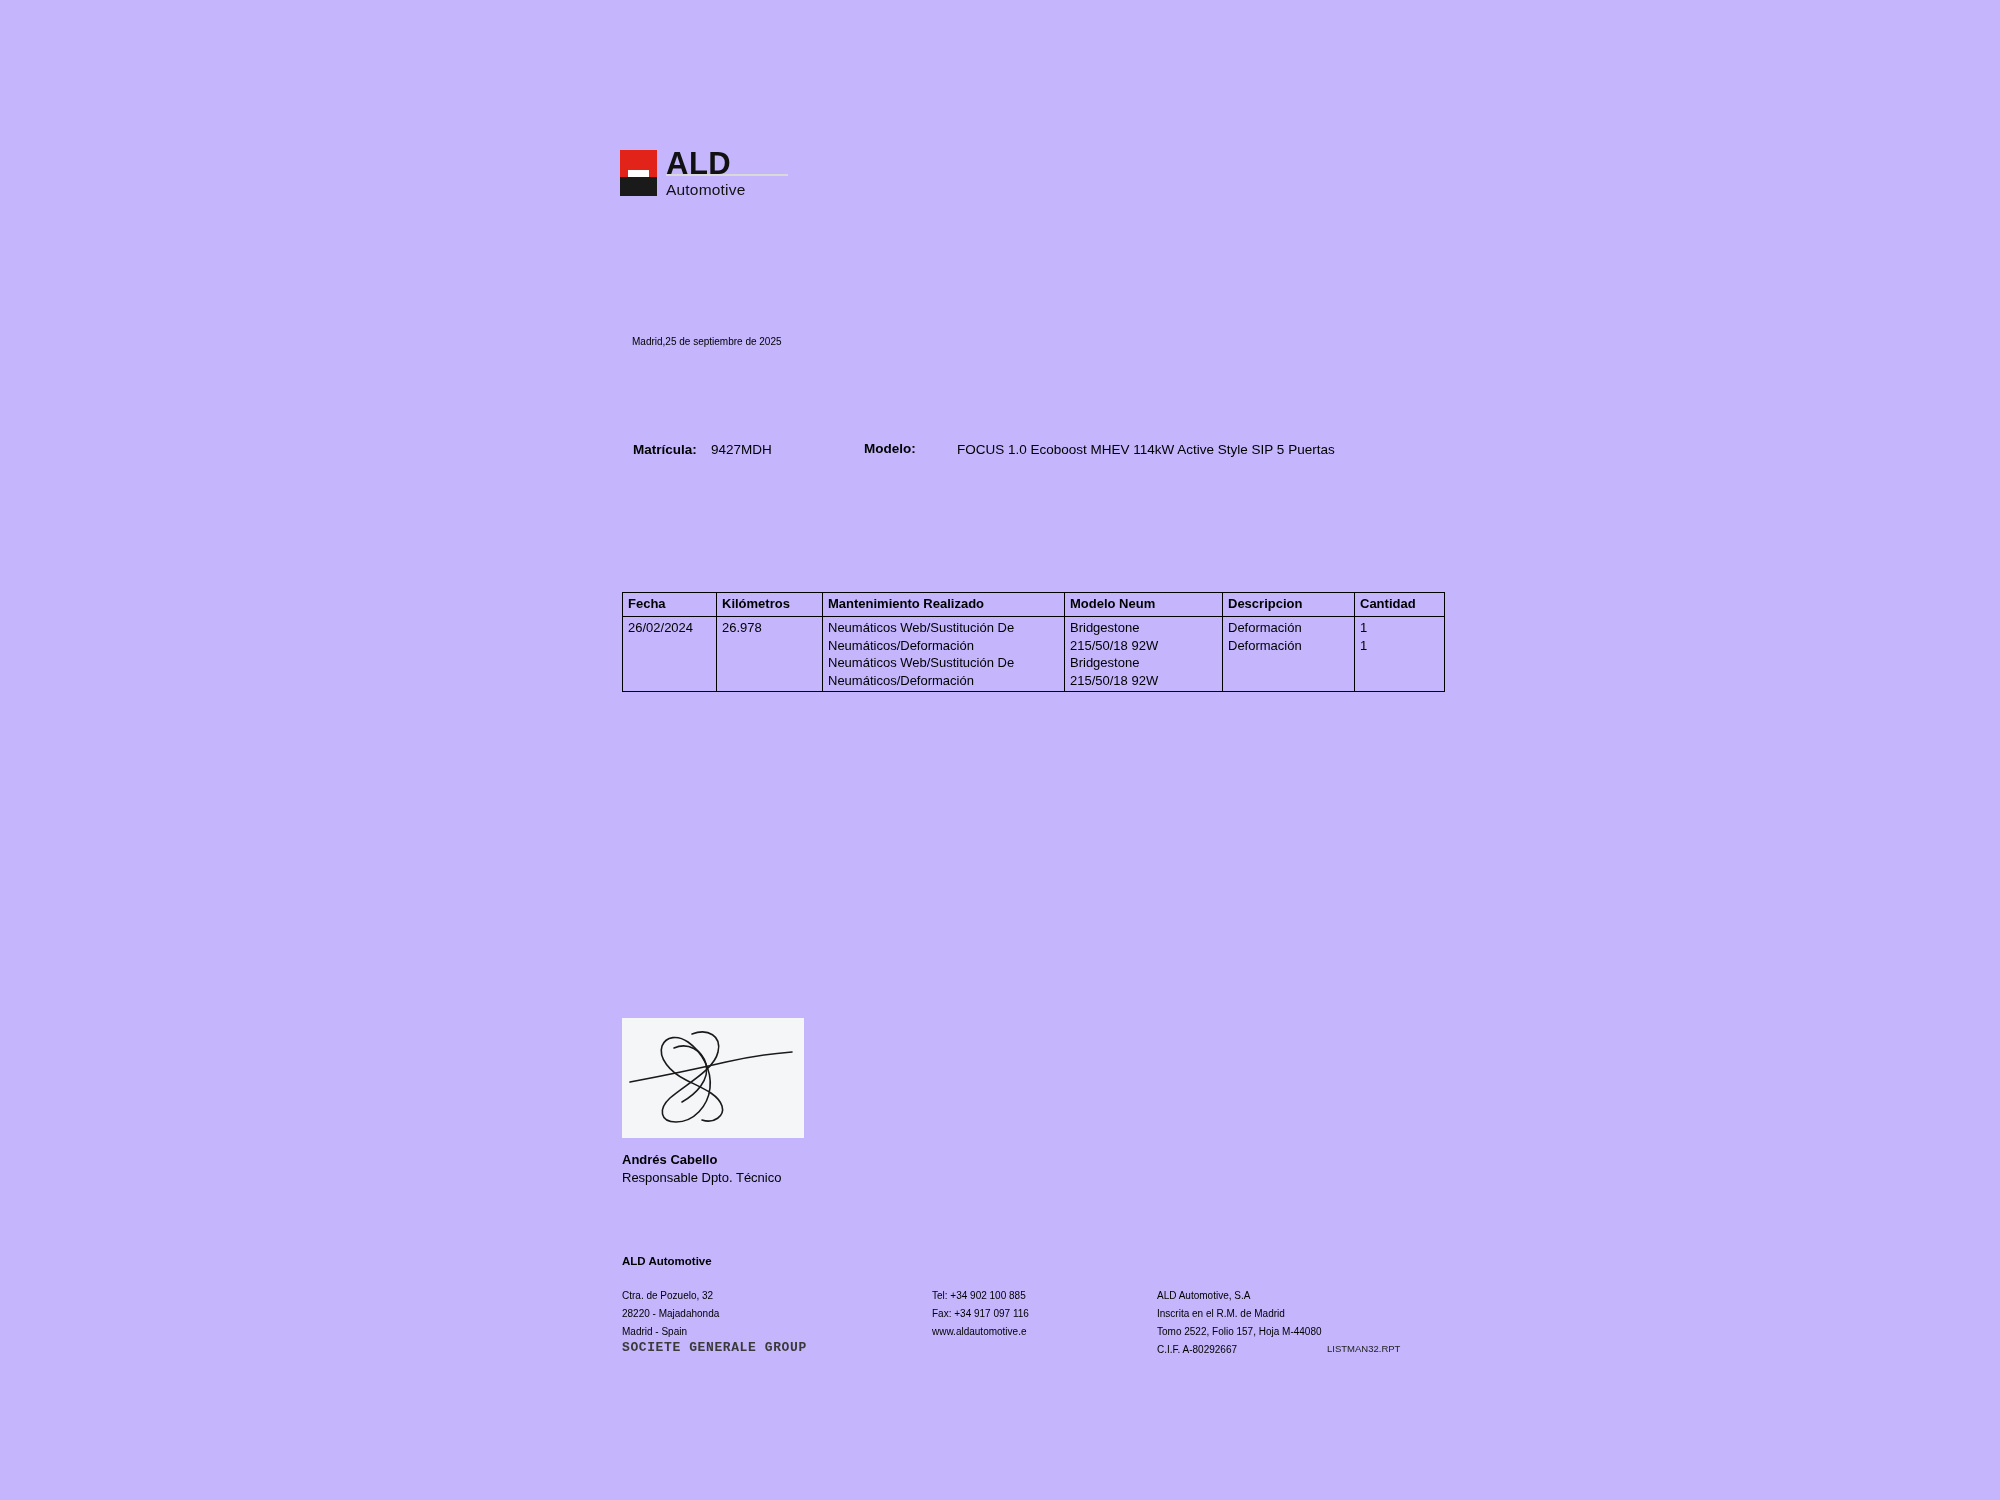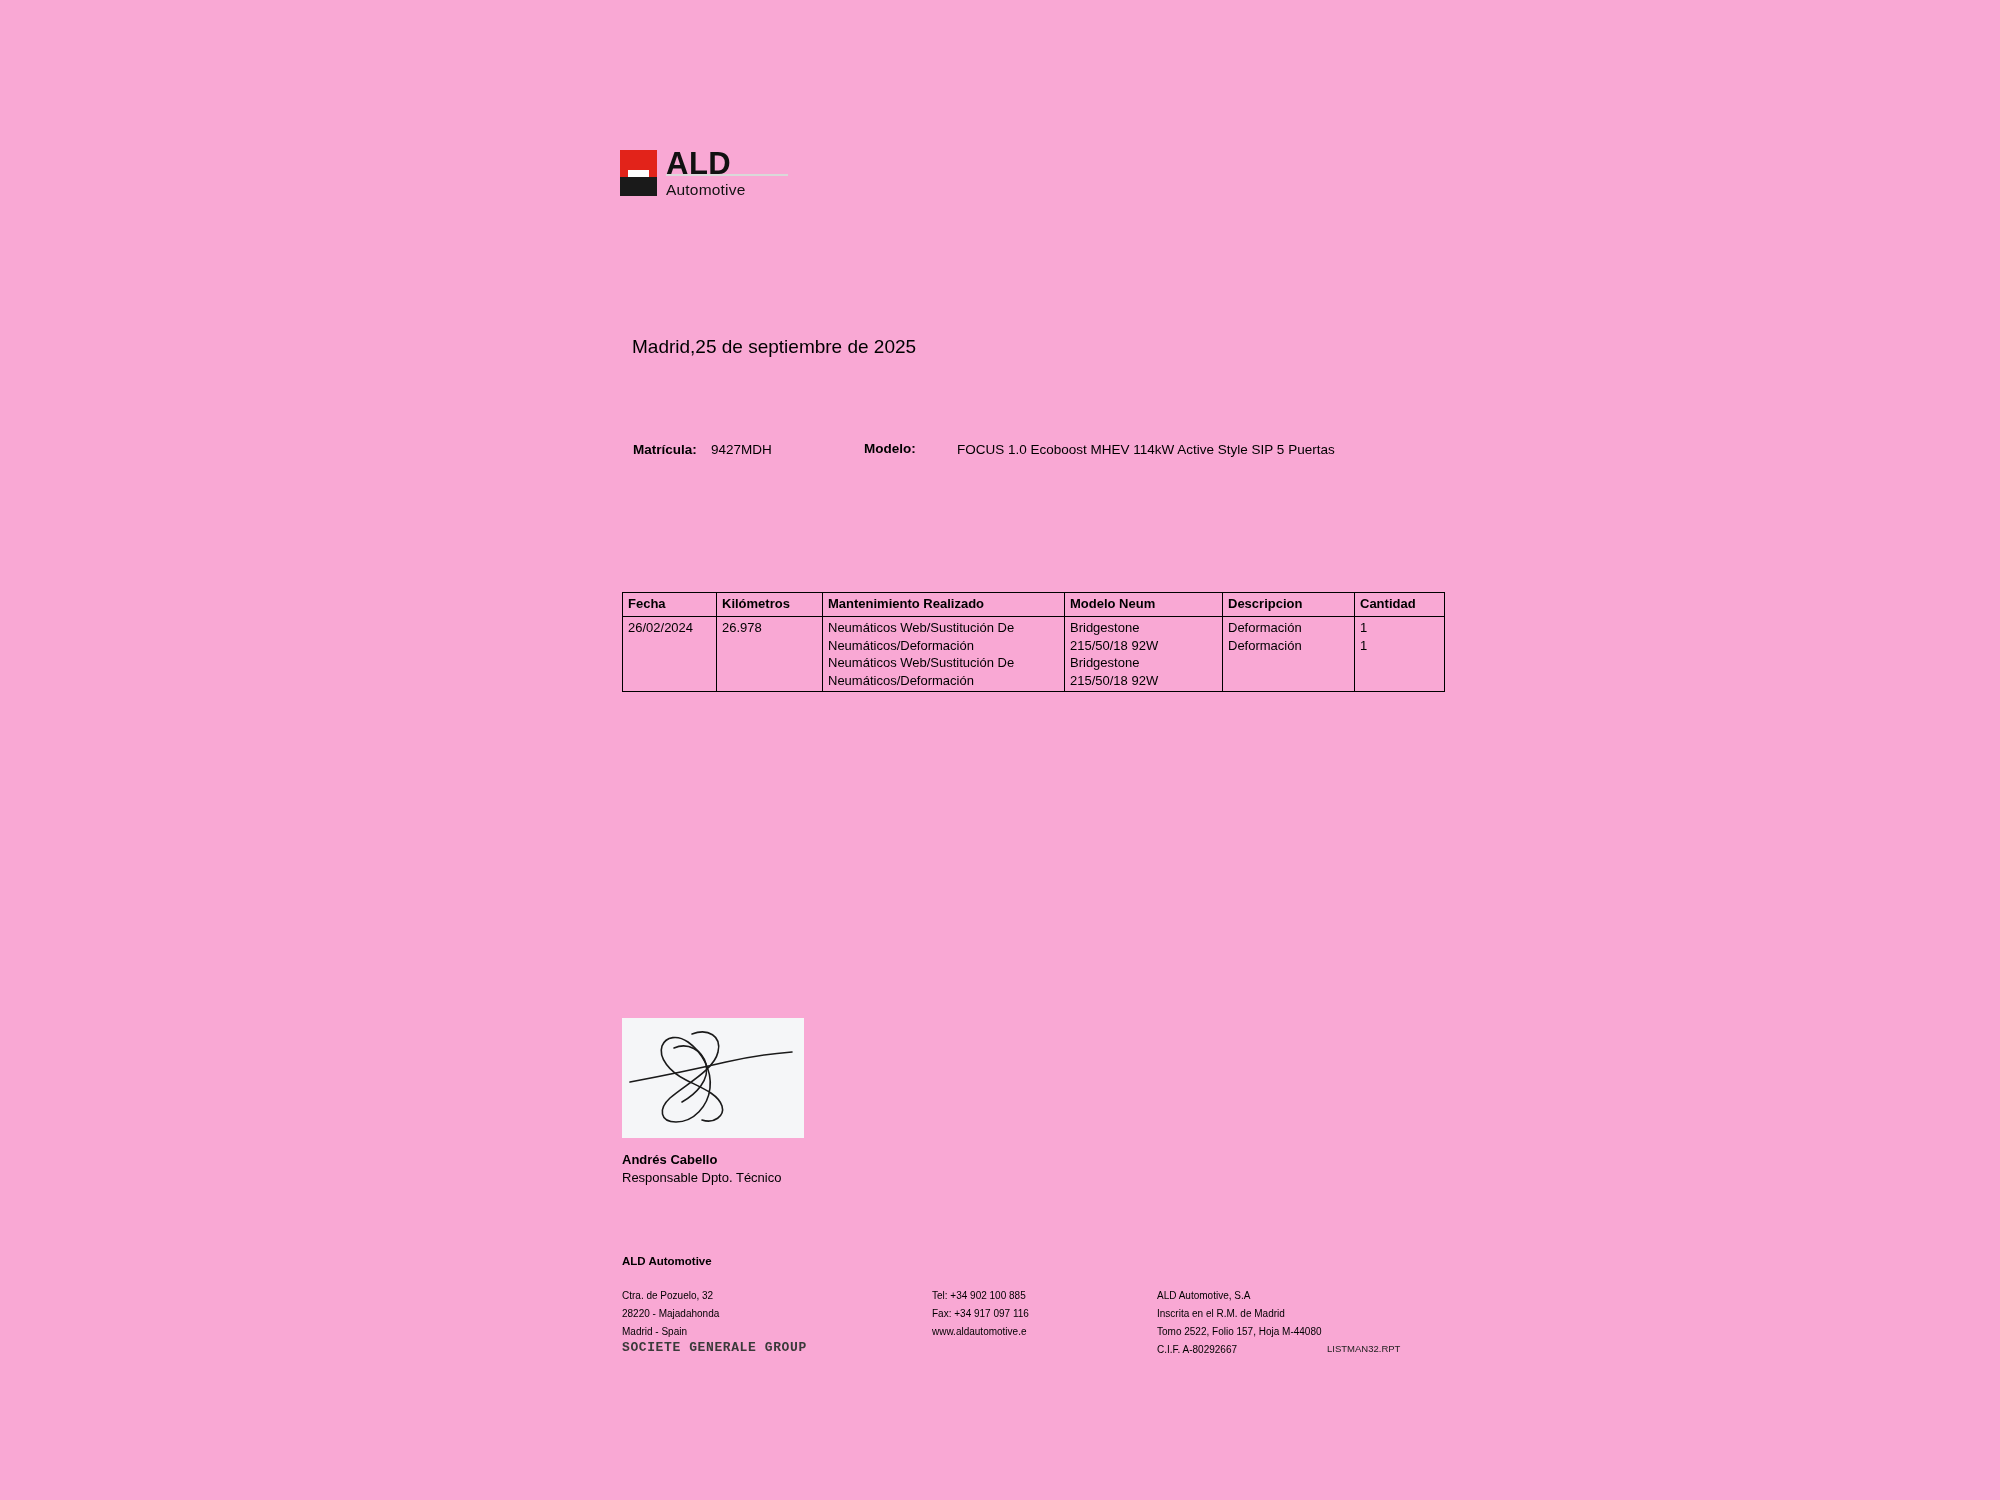--- a/index.html
+++ b/index.html
@@ -15,21 +15,21 @@
     color: #000000;
     position: relative;
     overflow: hidden;
   }
   .page {
     position: absolute;
     left: 0;
     top: 0;
     width: 2000px;
     height: 1500px;
-    background: #f9a8d4;
+    background: #c4b5fd;
   }
 
   
   .logo-block {
     position: absolute;
     left: 620px;
     top: 150px;
     width: 160px;
     height: 55px;
   }
@@ -102,21 +102,21 @@
   .doc-title span {
     text-decoration: underline;
     text-underline-offset: 3px;
   }
 
   
   .place-date {
     position: absolute;
     left: 632px;
     top: 336px;
-    font-size: 19px;
+    font-size: 10px;
   }
 
   
   .field-matricula-label {
     position: absolute;
     left: 633px;
     top: 442px;
     font-size: 13.5px;
     font-weight: 700;
   }

